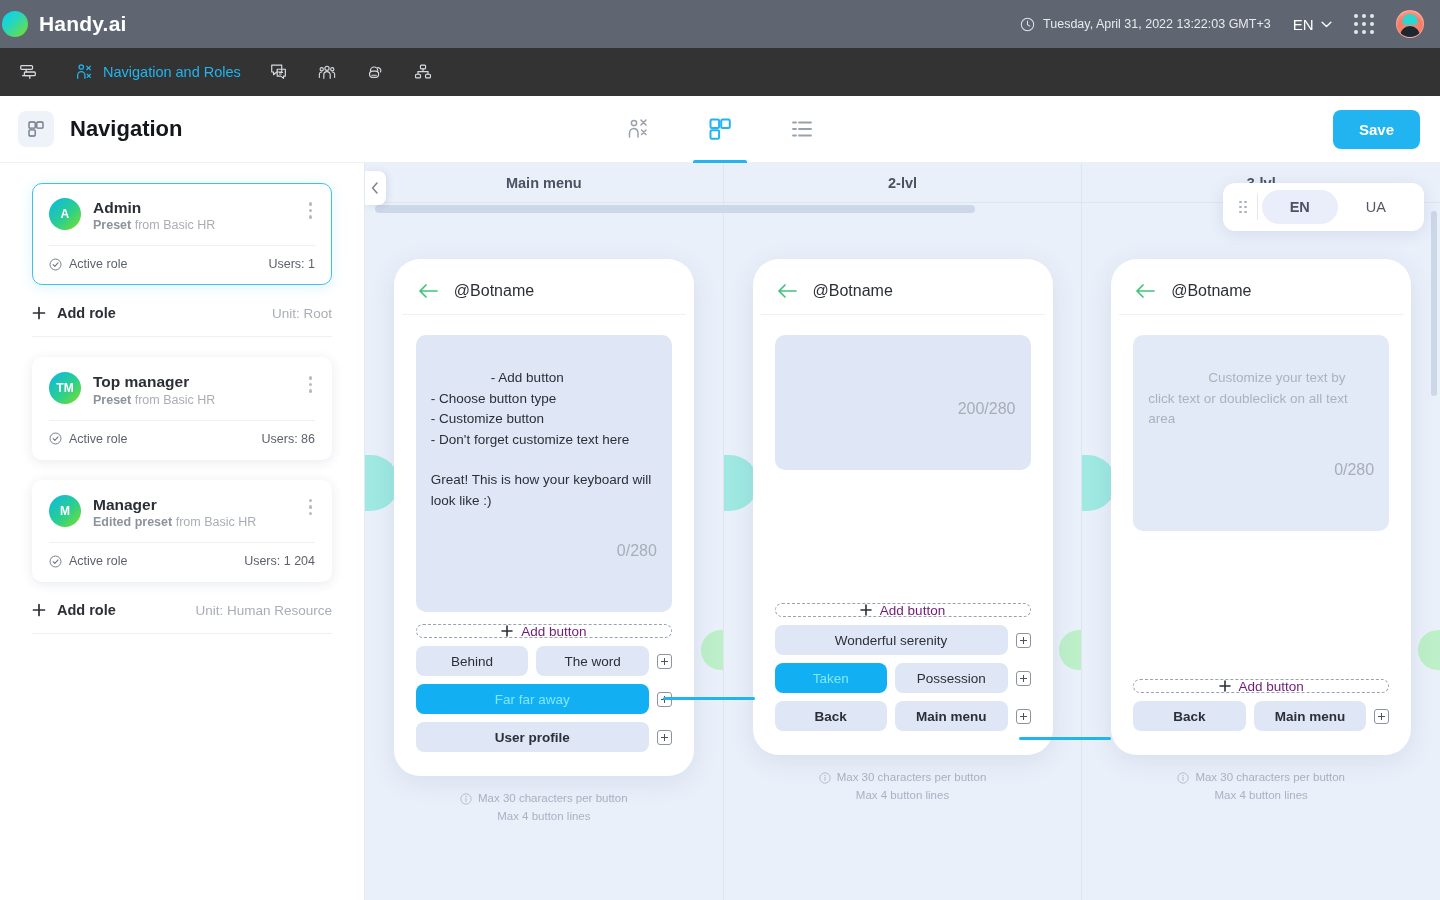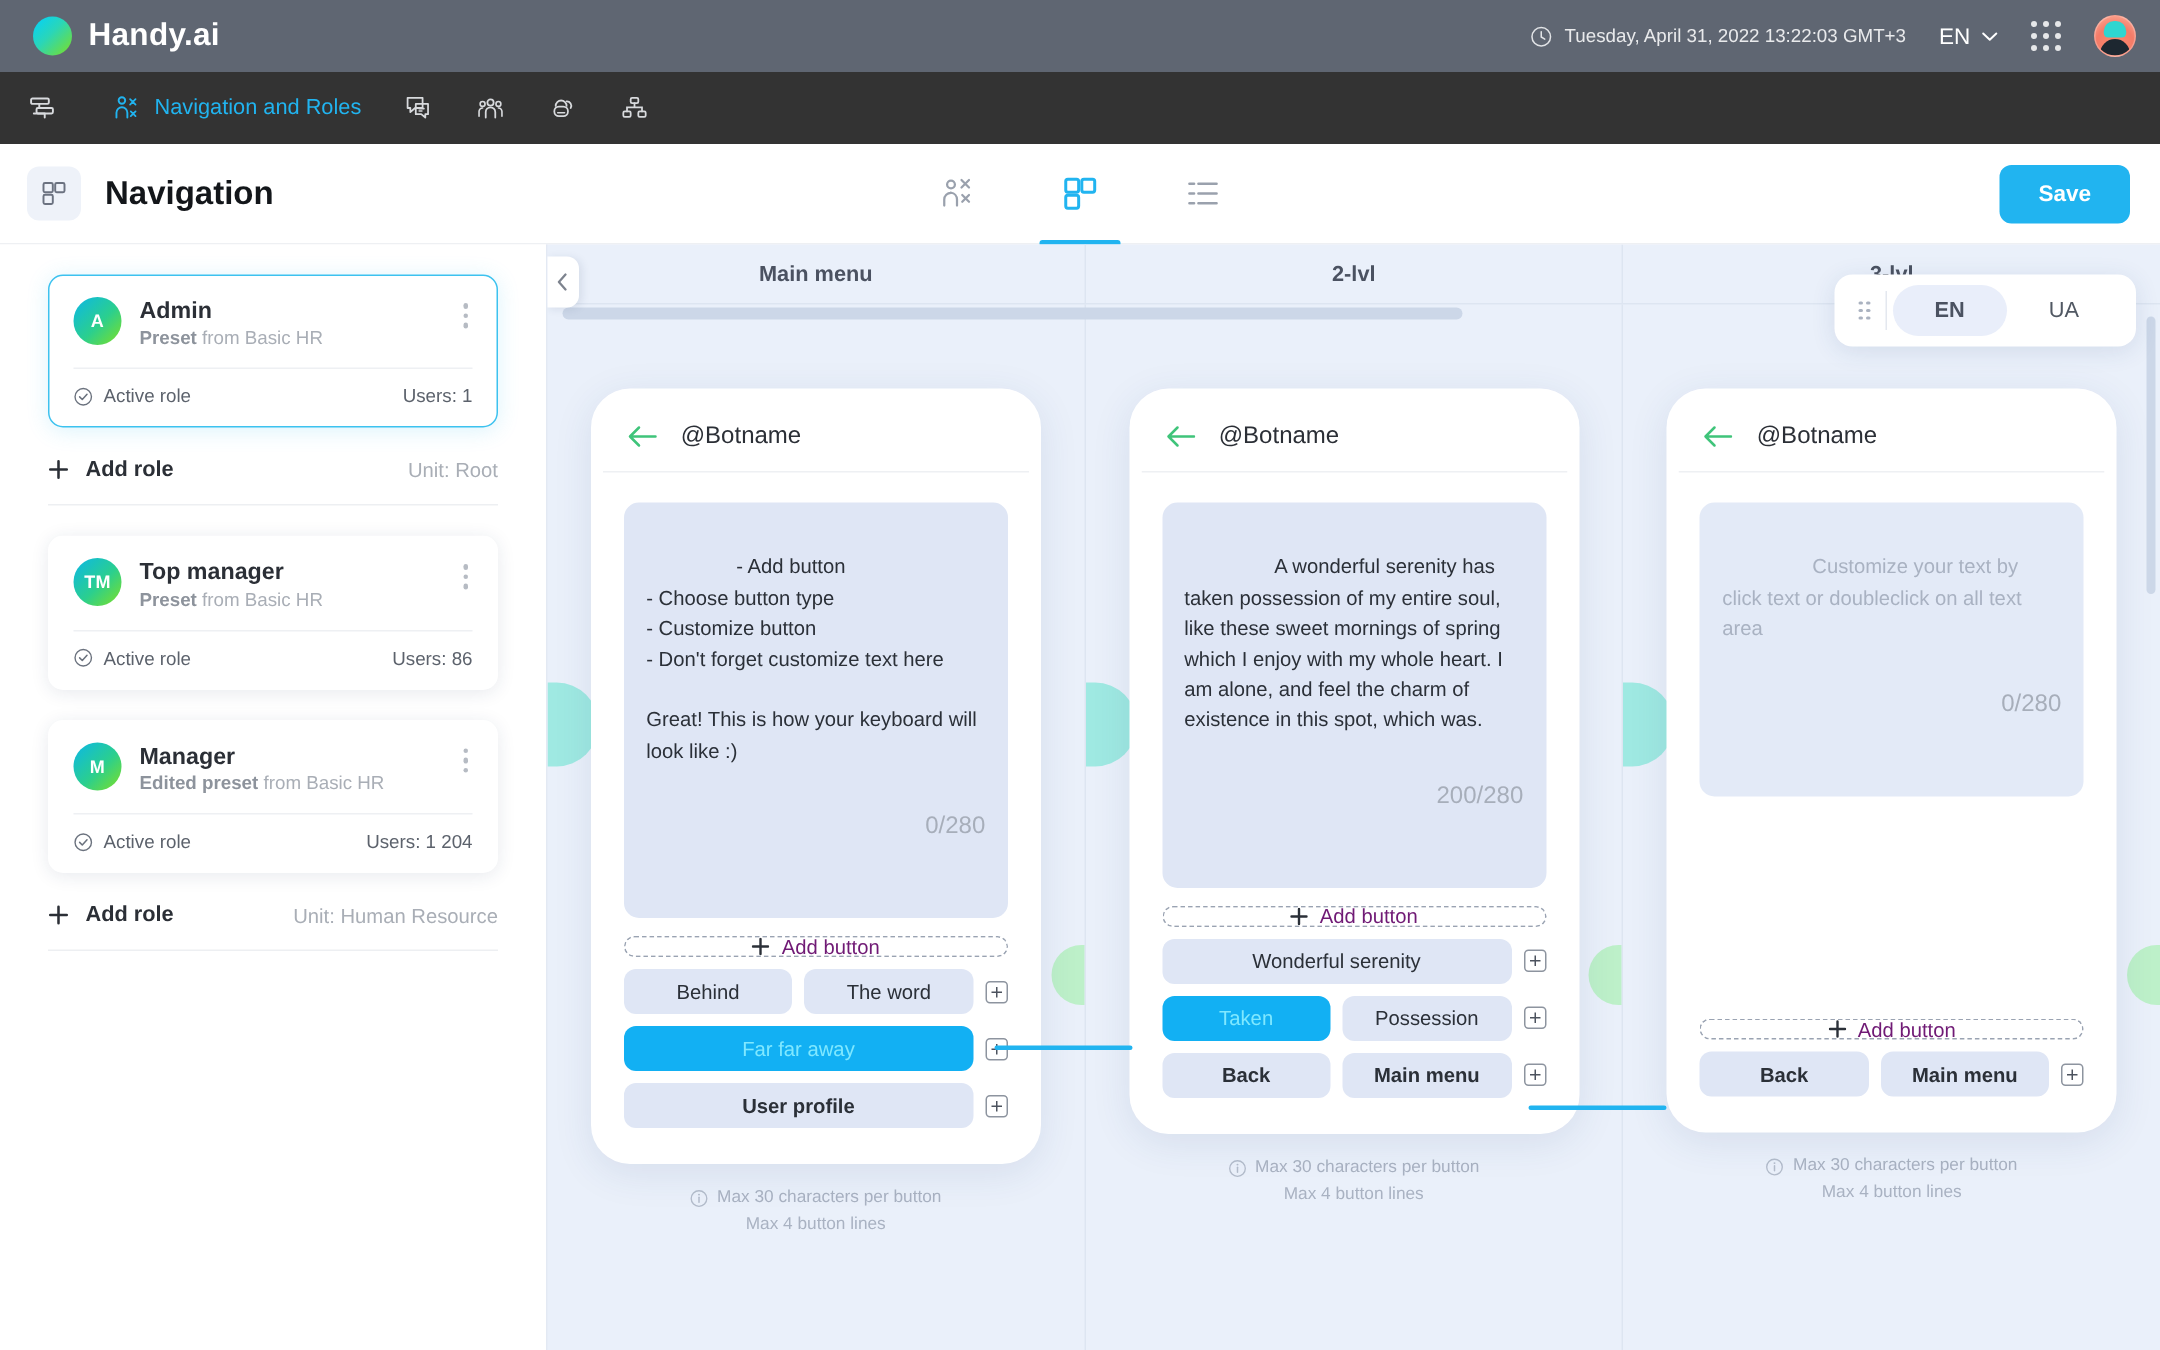--- a/index.html
+++ b/index.html
@@ -7,21 +7,21 @@
     width: 1440px; height: 900px;
     font-family: "Liberation Sans", sans-serif;
     background: #ffffff;
     overflow: hidden;
   }
 
   
   .topbar {
     height: 48px; background: #5f6672;
     display: flex; align-items: center;
-    padding: 0 16px 0 22px;
+    padding: 0 16px 0 2px;
     position: relative;
   }
   .brand { display: flex; align-items: center; gap: 11px; }
   .brand-dot {
     width: 26px; height: 26px; border-radius: 50%;
     background: linear-gradient(135deg, #00d1ff 0%, #2ad6b8 45%, #7ee01f 100%);
   }
   .brand-name {
     color: #fff; font-size: 21px; font-weight: bold; letter-spacing: .2px;
   }
@@ -633,21 +633,20 @@
         <div class="phone">
           <div class="phone-inner">
             <div class="phone-head">
               <svg class="back-ico" viewBox="0 0 20 16">
                 <path d="M19 8H2M8 2L2 8l6 6" fill="none" stroke="#3fc47a" stroke-width="1.7" stroke-linecap="round" stroke-linejoin="round"></path>
               </svg>
               <span class="botname">@Botname</span>
             </div>
             <div class="msg-area">
               <div class="bubble">
-                <span>A wonderful serenity has taken possession of my entire soul, like these sweet mornings of spring which I enjoy with my whole heart. I am alone, and feel the charm of existence in this spot, which was.</span>
                 <div class="bubble-count">200/280</div>
               </div>
             </div>
             <div class="btn-area">
               <div class="add-btn-row">
                 <svg width="12" height="12" viewBox="0 0 12 12">
                   <path d="M6 1v10M1 6h10" stroke="#2b3038" stroke-width="1.6" stroke-linecap="round"></path>
                 </svg>
                 <span>Add button</span>
               </div>

